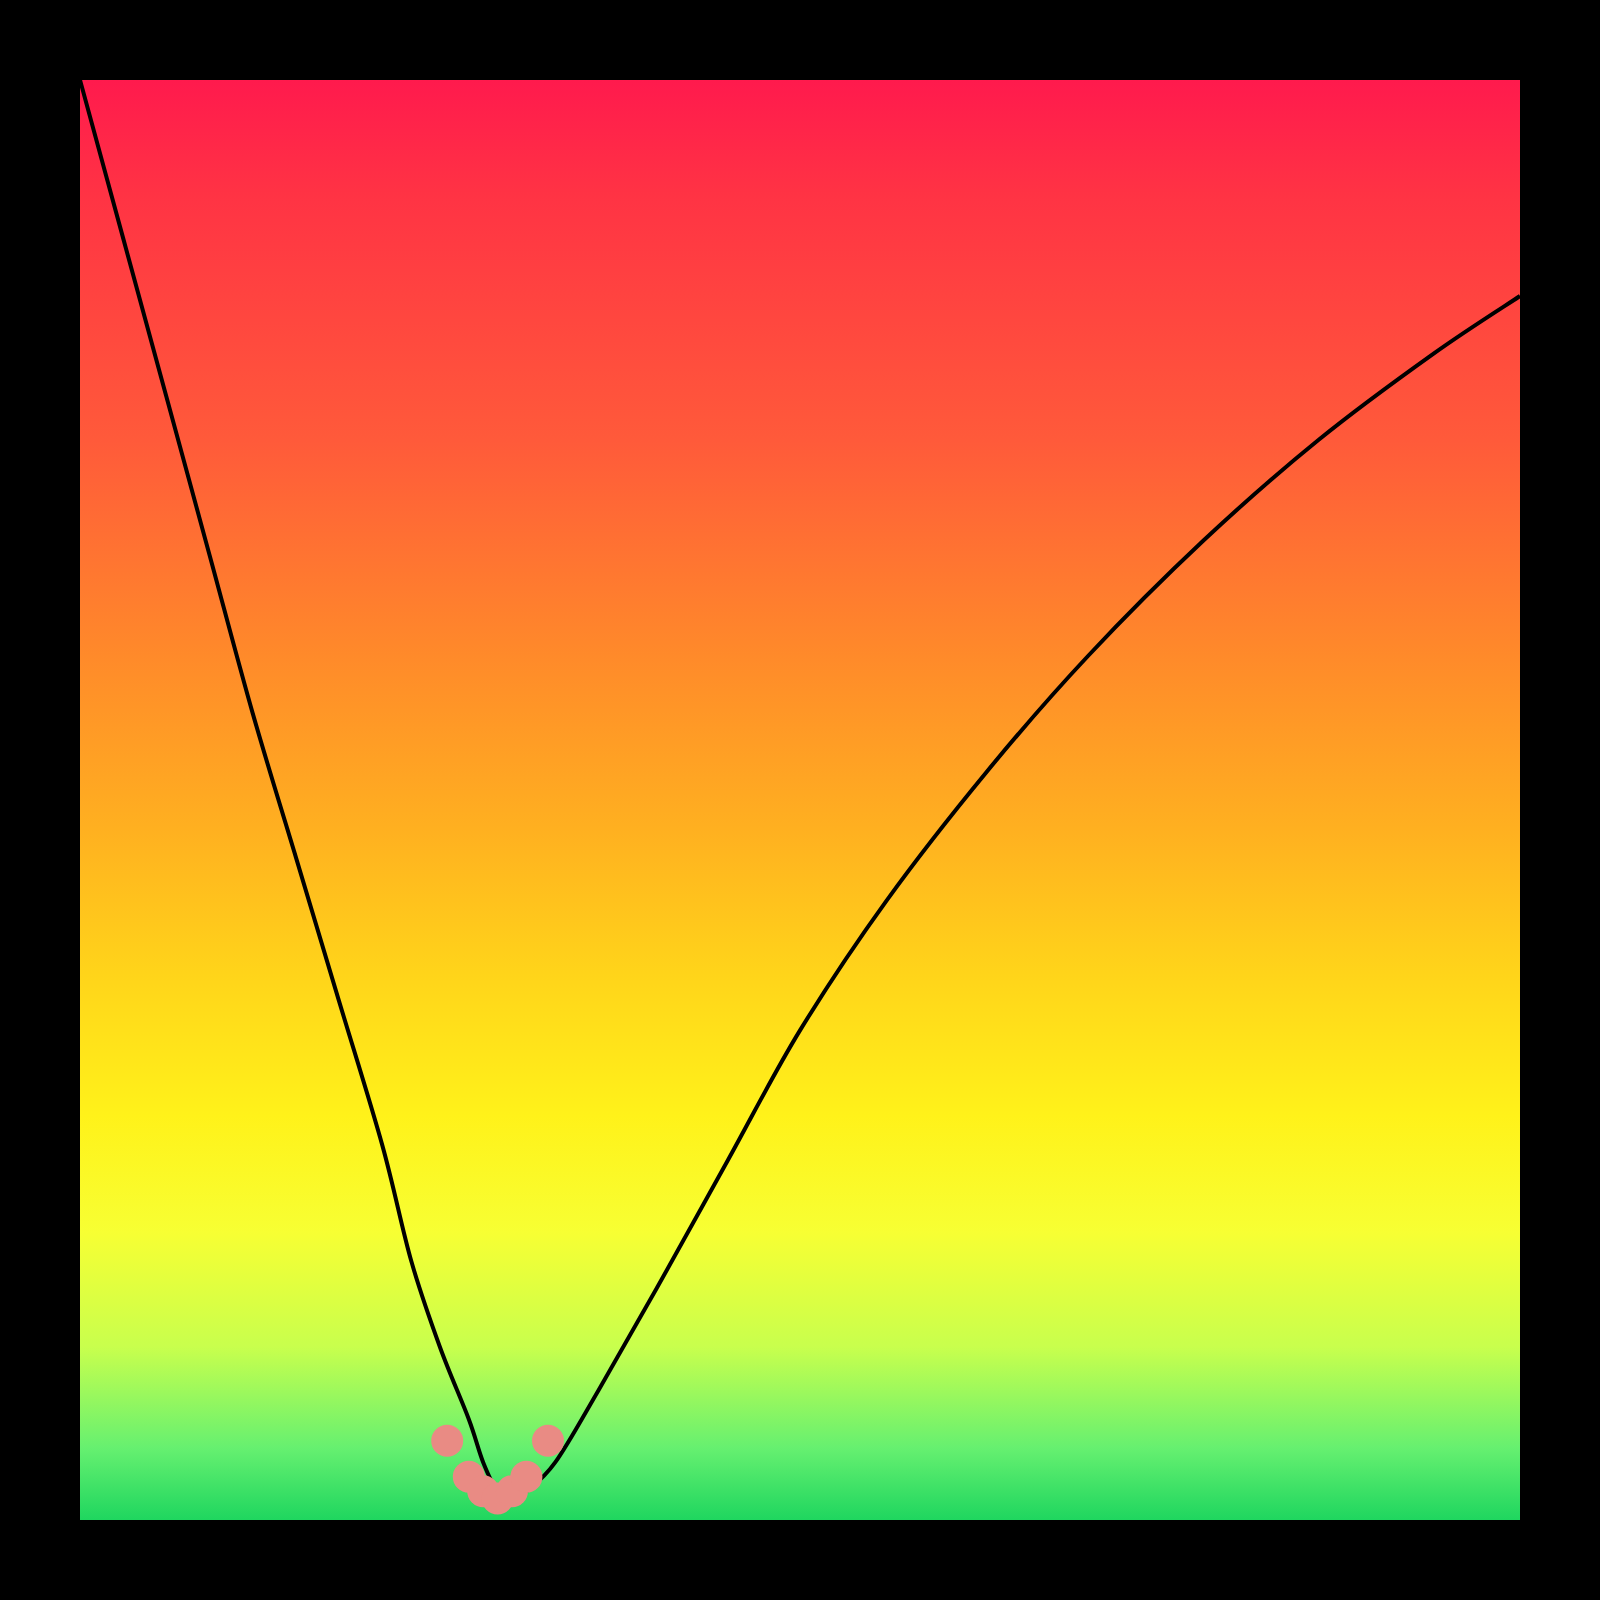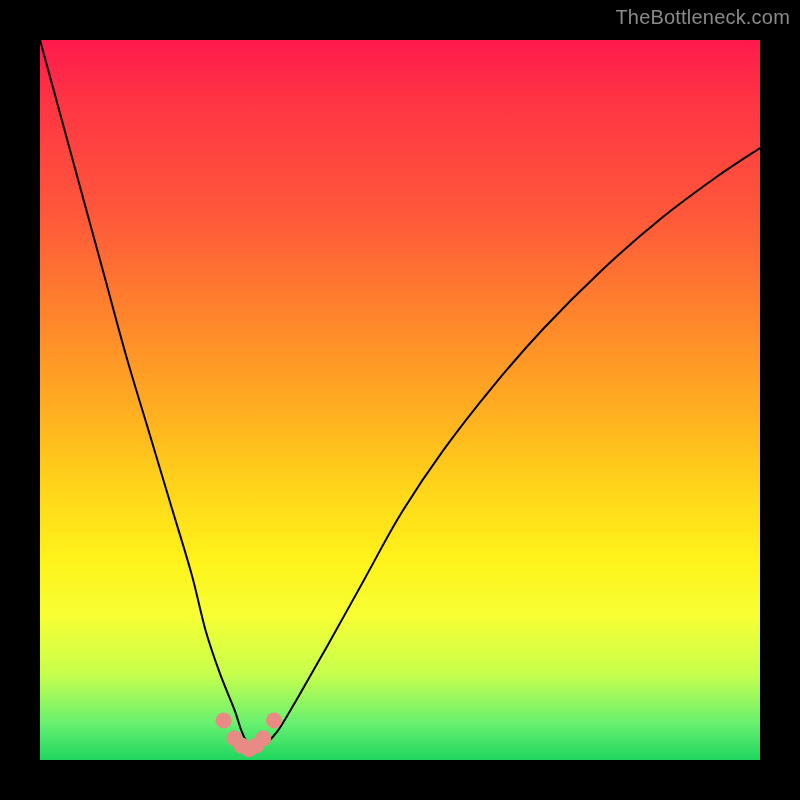--- a/index.html
+++ b/index.html
@@ -57,21 +57,20 @@
     top: 0;
     width: 720px;
     height: 720px;
   }
 </style>
 </head>
 <body>
 
 <div class="frame">
 
-  <div class="watermark">TheBottleneck.com</div>
 
   <div class="plot">
     <svg class="curves" viewBox="0 0 720 720" preserveAspectRatio="none">
       <path fill="none" stroke="#000000" stroke-width="2" d="M 0 0 C 3.5999999999999996 13.200000000000008, 14.399999999999999 52.800000000000054, 21.599999999999998 79.20000000000005 C 28.799999999999997 105.60000000000004, 35.99999999999999 132, 43.199999999999996 158.39999999999998 C 50.4 184.79999999999995, 57.599999999999994 211.19999999999996, 64.8 237.59999999999997 C 72 263.99999999999994, 79.19999999999999 291.59999999999997, 86.39999999999999 316.79999999999995 C 93.6 341.99999999999994, 100.8 364.8, 108 388.8 C 115.2 412.8, 122.39999999999999 436.8, 129.6 460.8 C 136.79999999999998 484.8, 145.2 511.19999999999993, 151.2 532.8 C 157.2 554.4, 160.79999999999998 573.5999999999999, 165.6 590.4 C 170.4 607.2, 175.2 620.4, 180 633.6 C 184.8 646.8000000000001, 190.8 660, 194.4 669.6 C 198 679.2, 199.20000000000002 685.2, 201.60000000000002 691.2 C 204.00000000000003 697.2, 206.39999999999998 702.6, 208.79999999999998 705.6 C 211.2 708.6, 213.6 709.2, 216 709.2 C 218.4 709.2, 219.6 708.6, 223.2 705.6 C 226.79999999999998 702.6, 231.60000000000002 699.6, 237.60000000000002 691.2 C 243.60000000000002 682.8000000000001, 250.79999999999998 669.6, 259.2 655.2 C 267.59999999999997 640.8000000000001, 277.2 624, 288 604.8 C 298.8 585.5999999999999, 312 561.6, 324 540 C 336 518.4, 346.8 496.8, 360 475.2 C 373.2 453.59999999999997, 387.6 432, 403.20000000000005 410.4 C 418.80000000000007 388.79999999999995, 436.80000000000007 365.99999999999994, 453.6 345.59999999999997 C 470.4 325.2, 485.99999999999994 307.2, 503.99999999999994 288 C 522 268.8, 542.4 248.39999999999998, 561.6 230.39999999999998 C 580.8000000000001 212.39999999999998, 600 195.6, 619.2 180 C 638.4000000000001 164.4, 660 148.79999999999995, 676.8 136.79999999999995 C 693.5999999999999 124.79999999999995, 712.8 112.8, 720 108"></path>
       <g>
           <circle cx="183.6" cy="680.4" r="8" fill="#e98b84"></circle>
           <circle cx="194.4" cy="698.4" r="8" fill="#e98b84"></circle>
           <circle cx="201.60000000000002" cy="705.6" r="8" fill="#e98b84"></circle>
           <circle cx="208.79999999999998" cy="709.2" r="8" fill="#e98b84"></circle>
           <circle cx="216" cy="705.6" r="8" fill="#e98b84"></circle>

